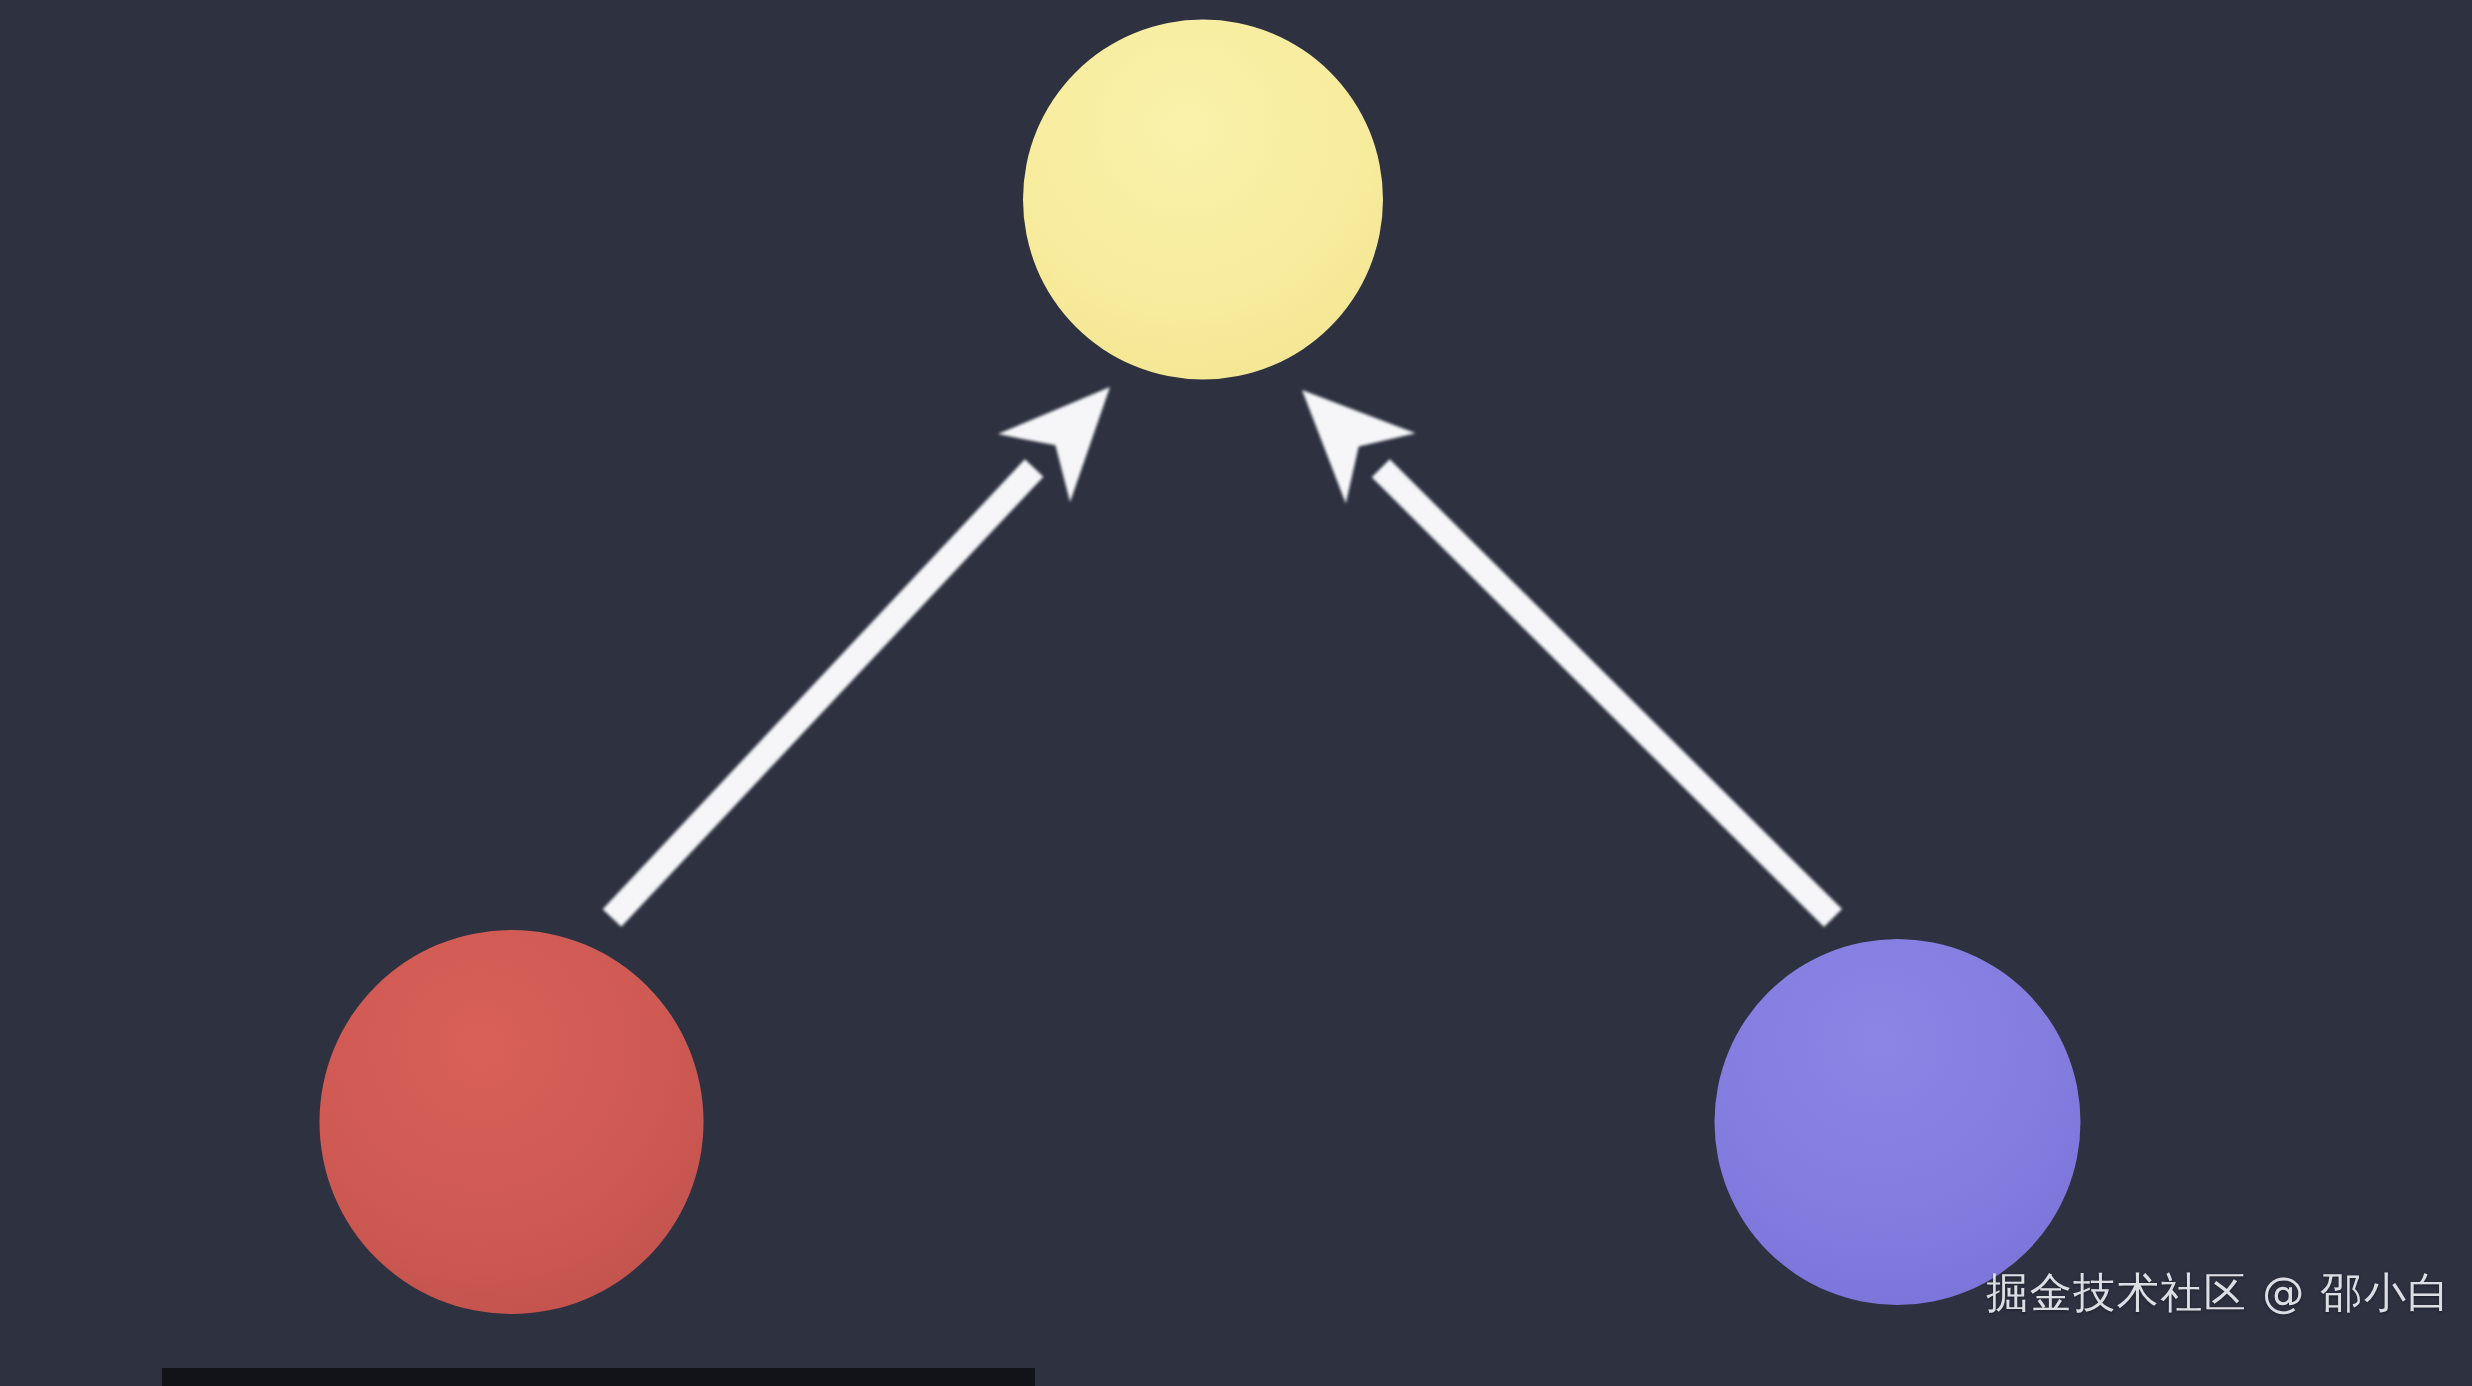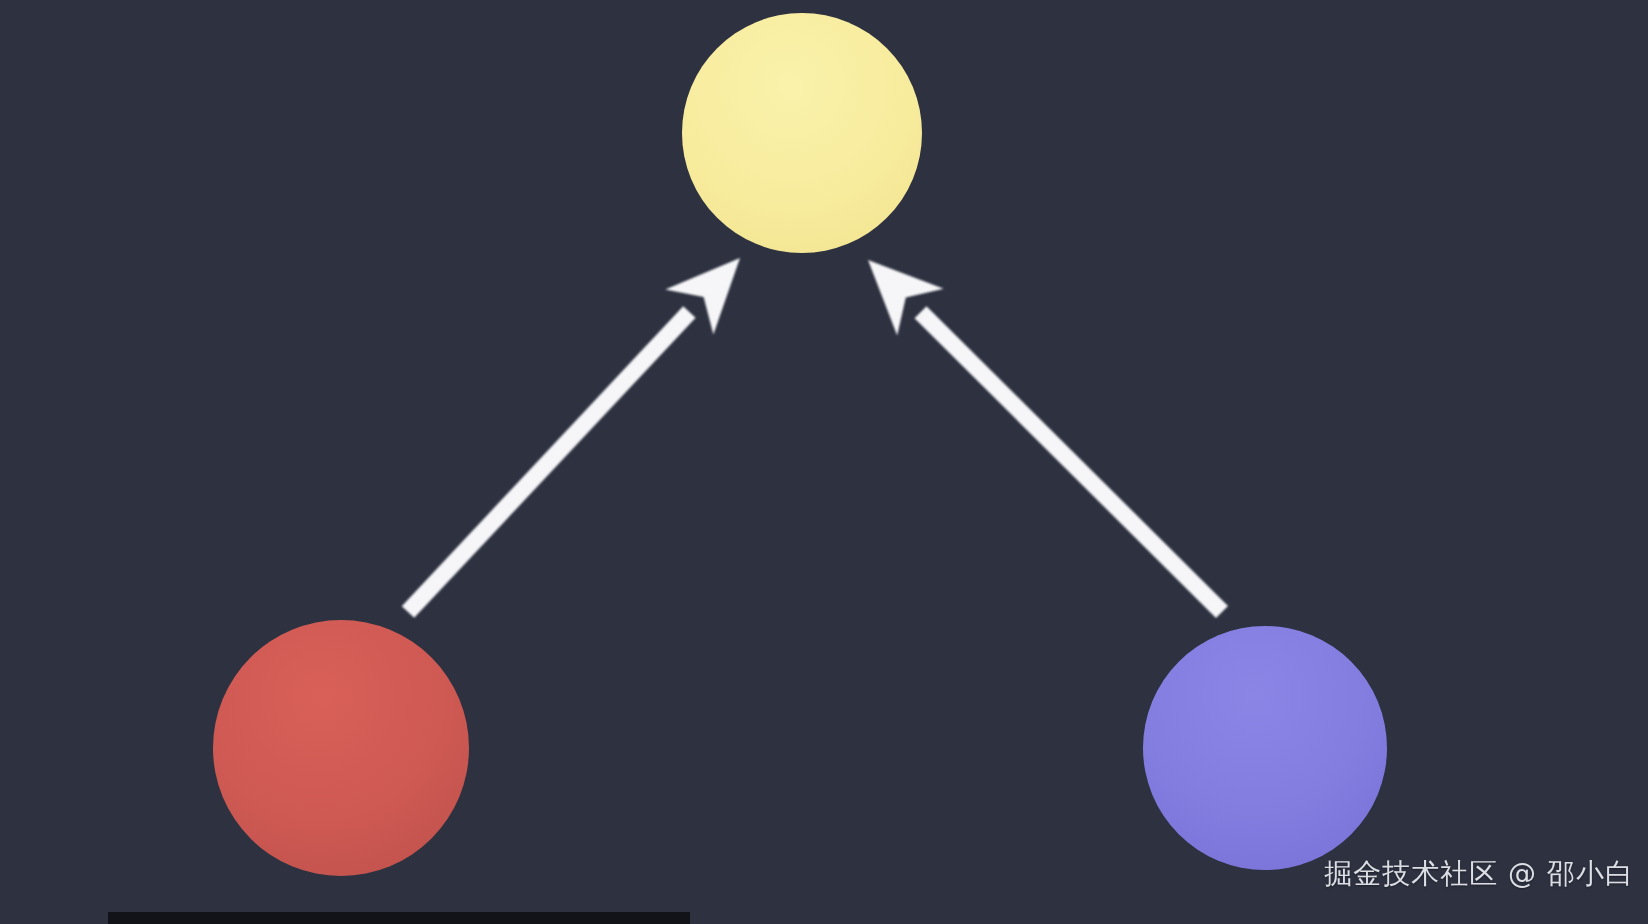--- a/index.html
+++ b/index.html
@@ -21,21 +21,21 @@
   #bg-svg, #graph-svg {
     position: absolute;
     left: 0;
     top: 0;
     width: 1648px;
     height: 924px;
   }
   #watermark {
     position: absolute;
     right: 14px;
-    bottom: 36px;
+    bottom: 48px;
     color: rgba(236, 238, 243, 0.92);
     font-size: 28px;
     letter-spacing: 1px;
     line-height: 1;
     white-space: nowrap;
     text-shadow: 0 1px 2px rgba(0,0,0,0.35);
     font-family: "DejaVu Sans", "Liberation Sans", sans-serif;
     user-select: none;
   }
   #bottom-bar {

